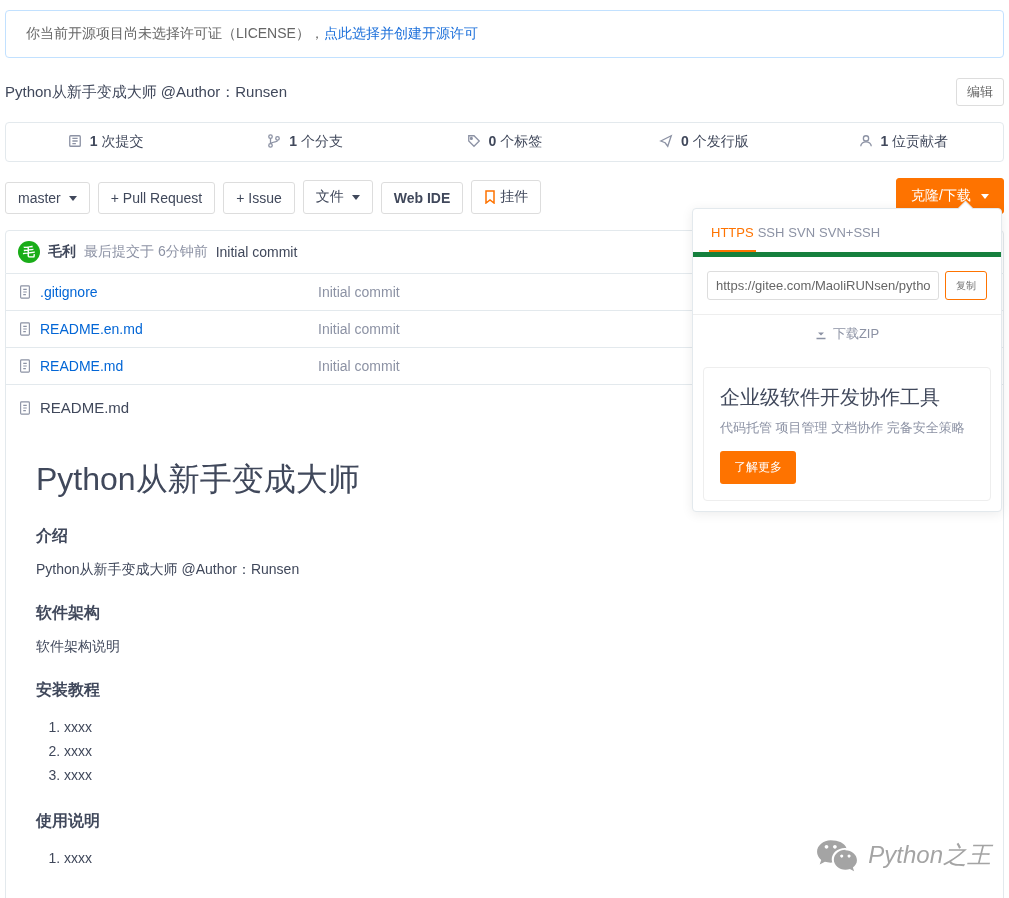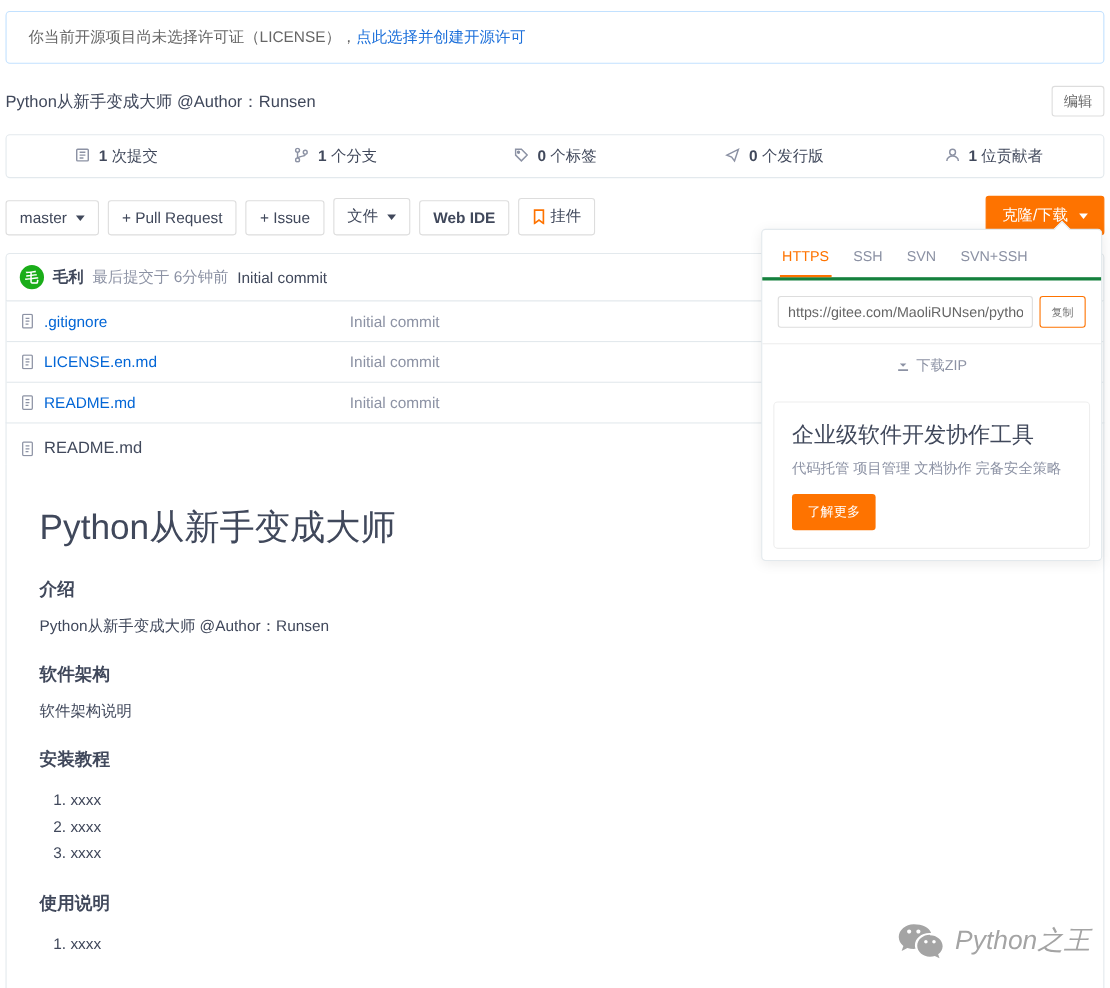--- a/index.html
+++ b/index.html
@@ -43,21 +43,21 @@
 .readme-header { display: flex; align-items: center; gap: 8px; padding: 14px 12px 6px 12px; border: 1px solid #e3e9ed; border-top: none; border-bottom: none; font-size: 15px; color: #40485b; }
 .readme-body { border: 1px solid #e3e9ed; border-top: none; padding: 20px 30px 40px 30px; }
 .readme-body h1 { font-size: 32px; font-weight: 400; margin: 16px 0 24px 0; color: #40485b; }
 .readme-body h4 { font-size: 16px; font-weight: 700; margin: 24px 0 14px 0; color: #40485b; }
 .readme-body p { font-size: 14px; margin: 10px 0; color: #40485b; }
 .readme-body ol { margin: 8px 0 8px 28px; }
 .readme-body ol li { padding: 4px 0; font-size: 14px; }
 
 .clone-popup { position: absolute; top: 208px; right: 7px; width: 310px; background: #fff; border: 1px solid #e3e9ed; border-radius: 4px; box-shadow: 0 2px 12px rgba(0,0,0,0.08); }
 .clone-popup::before { content: ""; position: absolute; top: -6px; right: 30px; width: 10px; height: 10px; background: #fff; border-left: 1px solid #e3e9ed; border-top: 1px solid #e3e9ed; transform: rotate(45deg); }
-.clone-tabs { display: flex; gap: 18px; padding: 10px 16px 0 16px; border-bottom: 3px solid #15803d; }
+.clone-tabs { display: flex; padding: 10px 16px 0 16px; border-bottom: 5px solid #15803d; }
 .clone-tab { padding: 6px 2px 10px 2px; font-size: 13px; color: #8c92a4; cursor: pointer; border-bottom: 2px solid transparent; }
 .clone-tab.active { color: #fe7300; border-bottom-color: #fe7300; }
 .clone-url-row { display: flex; gap: 6px; padding: 14px 14px; }
 .clone-url { flex: 1; border: 1px solid #ddd; border-radius: 3px; padding: 6px 8px; font-size: 13px; color: #666; background: #fff; }
 .copy-btn { border: 1px solid #fe7300; color: #737373; background: #fff; border-radius: 3px; padding: 6px 10px; font-size: 10px; cursor: pointer; }
 .download-zip { text-align: center; padding: 10px 0 14px 0; border-top: 1px solid #eee; color: #8c92a4; font-size: 13px; cursor: pointer; }
 .download-zip svg { vertical-align: -2px; margin-right: 6px; }
 .promo { margin: 10px; border: 1px solid #eee; border-radius: 4px; padding: 16px; }
 .promo-title { font-size: 20px; color: #40485b; margin-bottom: 8px; }
 .promo-sub { font-size: 13px; color: #8c92a4; margin-bottom: 14px; }
@@ -162,21 +162,21 @@
         <a href="#">.gitignore</a>
       </div>
       <div class="file-commit">Initial commit</div>
     </div>
     <div class="file-row">
       <div class="file-name">
         <svg class="file-icon" width="14" height="14" viewBox="0 0 16 16" fill="none" stroke="#8c92a4" stroke-width="1.3">
             <rect x="3" y="1" width="10" height="14" rx="1"></rect>
             <path d="M6 5h4M6 8h4M6 11h3"></path>
           </svg>
-        <a href="#">LICENSE.en.md</a>
+        <a href="#">README.en.md</a>
       </div>
       <div class="file-commit">Initial commit</div>
     </div>
     <div class="file-row">
       <div class="file-name">
         <svg class="file-icon" width="14" height="14" viewBox="0 0 16 16" fill="none" stroke="#8c92a4" stroke-width="1.3">
             <rect x="3" y="1" width="10" height="14" rx="1"></rect>
             <path d="M6 5h4M6 8h4M6 11h3"></path>
           </svg>
         <a href="#">README.md</a>

